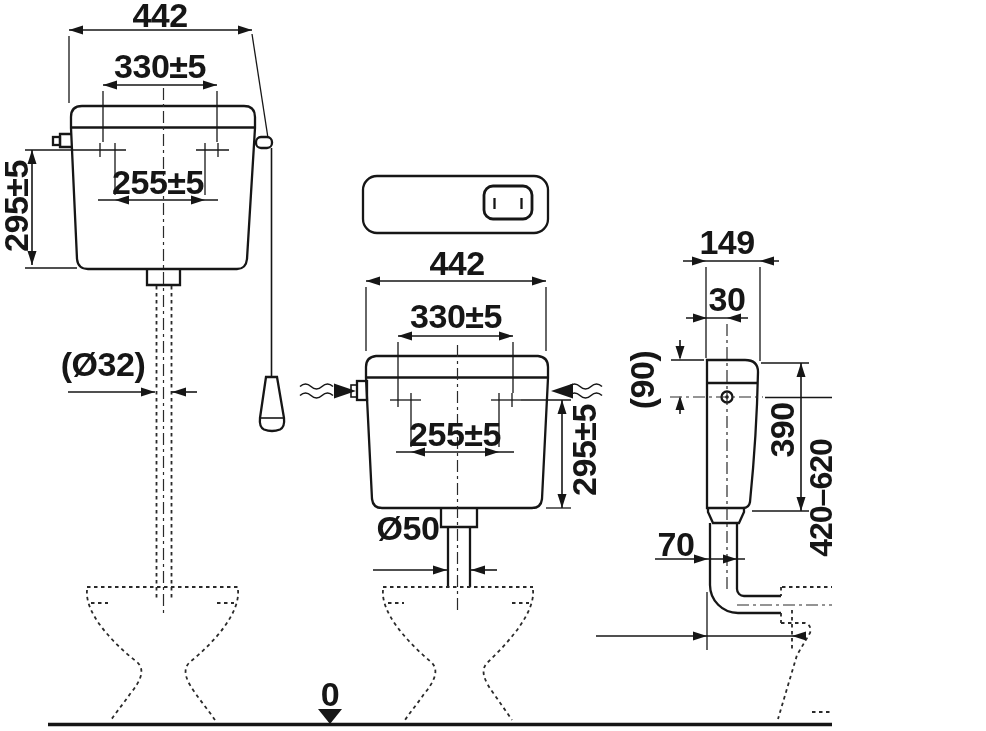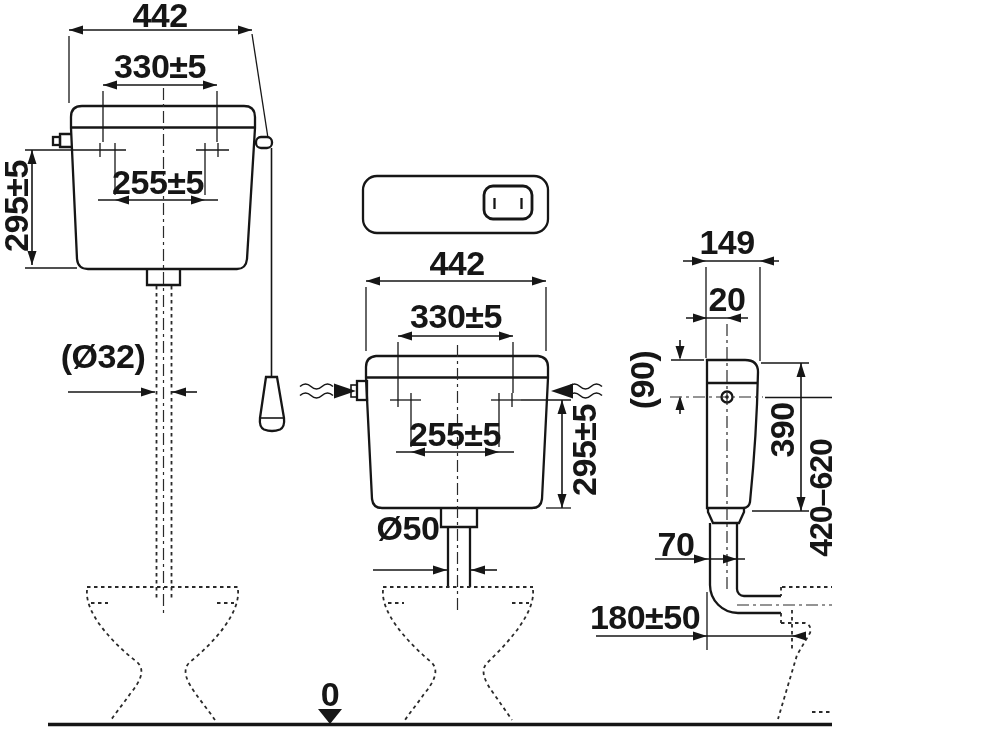--- a/index.html
+++ b/index.html
@@ -235,30 +235,29 @@
     </g>
   </g>
 
   <line class="floor" x1="48" y1="724.5" x2="986" y2="724.5"></line>
 </svg>
 
 <span class="dim-label" style="left:160px;top:15px">442</span>
 <span class="dim-label" style="left:160px;top:66px">330±5</span>
 <span class="dim-label" style="left:158px;top:182px">255±5</span>
 <span class="dim-label rot" style="left:16px;top:206px">295±5</span>
-<span class="dim-label" style="left:103px;top:356px">(Ø32)</span>
+<span class="dim-label" style="left:103px;top:364px">(Ø32)</span>
 
 <span class="dim-label" style="left:457px;top:263px">442</span>
 <span class="dim-label" style="left:456px;top:316px">330±5</span>
 <span class="dim-label" style="left:455px;top:434px">255±5</span>
 <span class="dim-label rot" style="left:584px;top:450px">295±5</span>
 <span class="dim-label" style="left:408px;top:528px">Ø50</span>
 <span class="dim-label" style="left:330px;top:694px">0</span>
 
 <span class="dim-label" style="left:727px;top:242px">149</span>
-<span class="dim-label" style="left:727px;top:299px">20</span>
+<span class="dim-label" style="left:727px;top:299px">30</span>
 <span class="dim-label rot" style="left:642px;top:380px">(90)</span>
 <span class="dim-label rot" style="left:782px;top:430px">390</span>
 <span class="dim-label rot tight" style="left:821px;top:498px">420–620</span>
 <span class="dim-label" style="left:676px;top:544px">70</span>
-<span class="dim-label" style="left:645px;top:617px">180±50</span>
 
 </div>
 
 </body></html>

